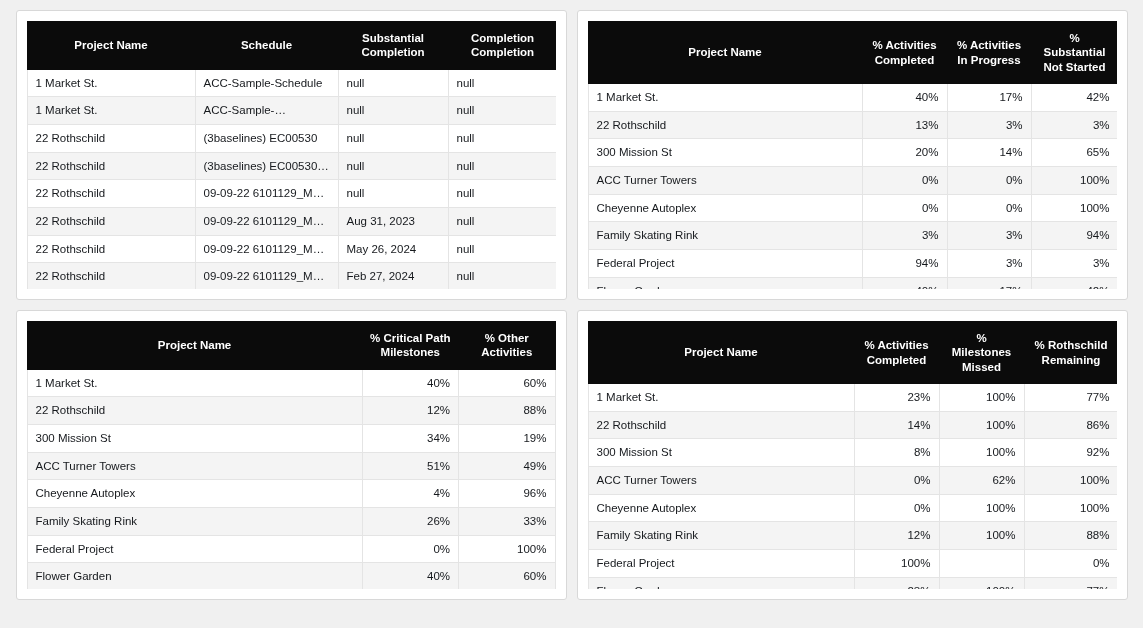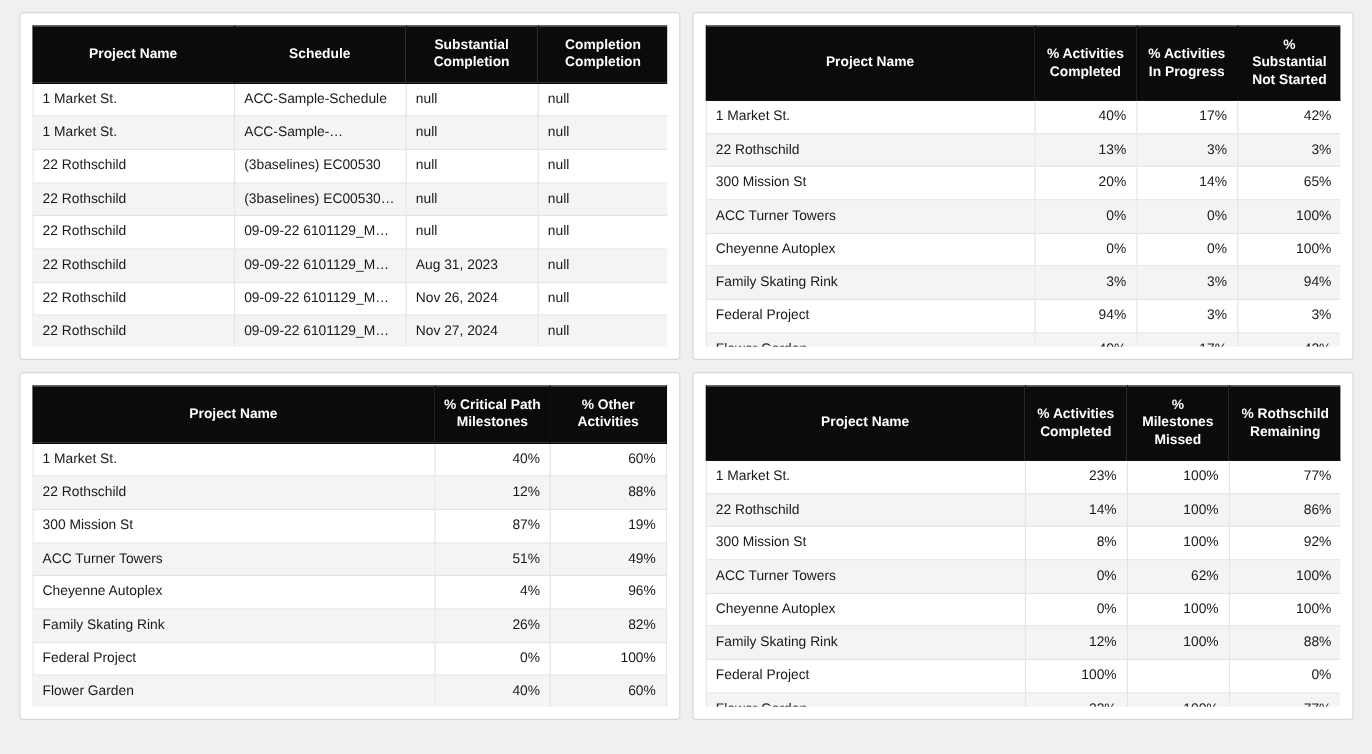--- a/index.html
+++ b/index.html
@@ -154,27 +154,27 @@
           </tr>
           <tr>
             <td>22 Rothschild</td>
             <td>09-09-22 6101129_MC…</td>
             <td>Aug 31, 2023</td>
             <td>null</td>
           </tr>
           <tr>
             <td>22 Rothschild</td>
             <td>09-09-22 6101129_MC…</td>
-            <td>Nov 26, 2024</td>
+            <td>May 26, 2024</td>
             <td>null</td>
           </tr>
           <tr>
             <td>22 Rothschild</td>
             <td>09-09-22 6101129_MC…</td>
-            <td>Nov 27, 2024</td>
+            <td>Feb 27, 2024</td>
             <td>null</td>
           </tr>
 
         </tbody>
       </table>
     </div>
   </div>
 
   <div class="card">
     <div class="tablewrap">
@@ -269,37 +269,37 @@
             <td class="num">40%</td>
             <td class="num">60%</td>
           </tr>
           <tr>
             <td>22 Rothschild</td>
             <td class="num">12%</td>
             <td class="num">88%</td>
           </tr>
           <tr>
             <td>300 Mission St</td>
-            <td class="num">87%</td>
+            <td class="num">34%</td>
             <td class="num">19%</td>
           </tr>
           <tr>
             <td>ACC Turner Towers</td>
             <td class="num">51%</td>
             <td class="num">49%</td>
           </tr>
           <tr>
             <td>Cheyenne Autoplex</td>
             <td class="num">4%</td>
             <td class="num">96%</td>
           </tr>
           <tr>
             <td>Family Skating Rink</td>
             <td class="num">26%</td>
-            <td class="num">82%</td>
+            <td class="num">33%</td>
           </tr>
           <tr>
             <td>Federal Project</td>
             <td class="num">0%</td>
             <td class="num">100%</td>
           </tr>
           <tr>
             <td>Flower Garden</td>
             <td class="num">40%</td>
             <td class="num">60%</td>

